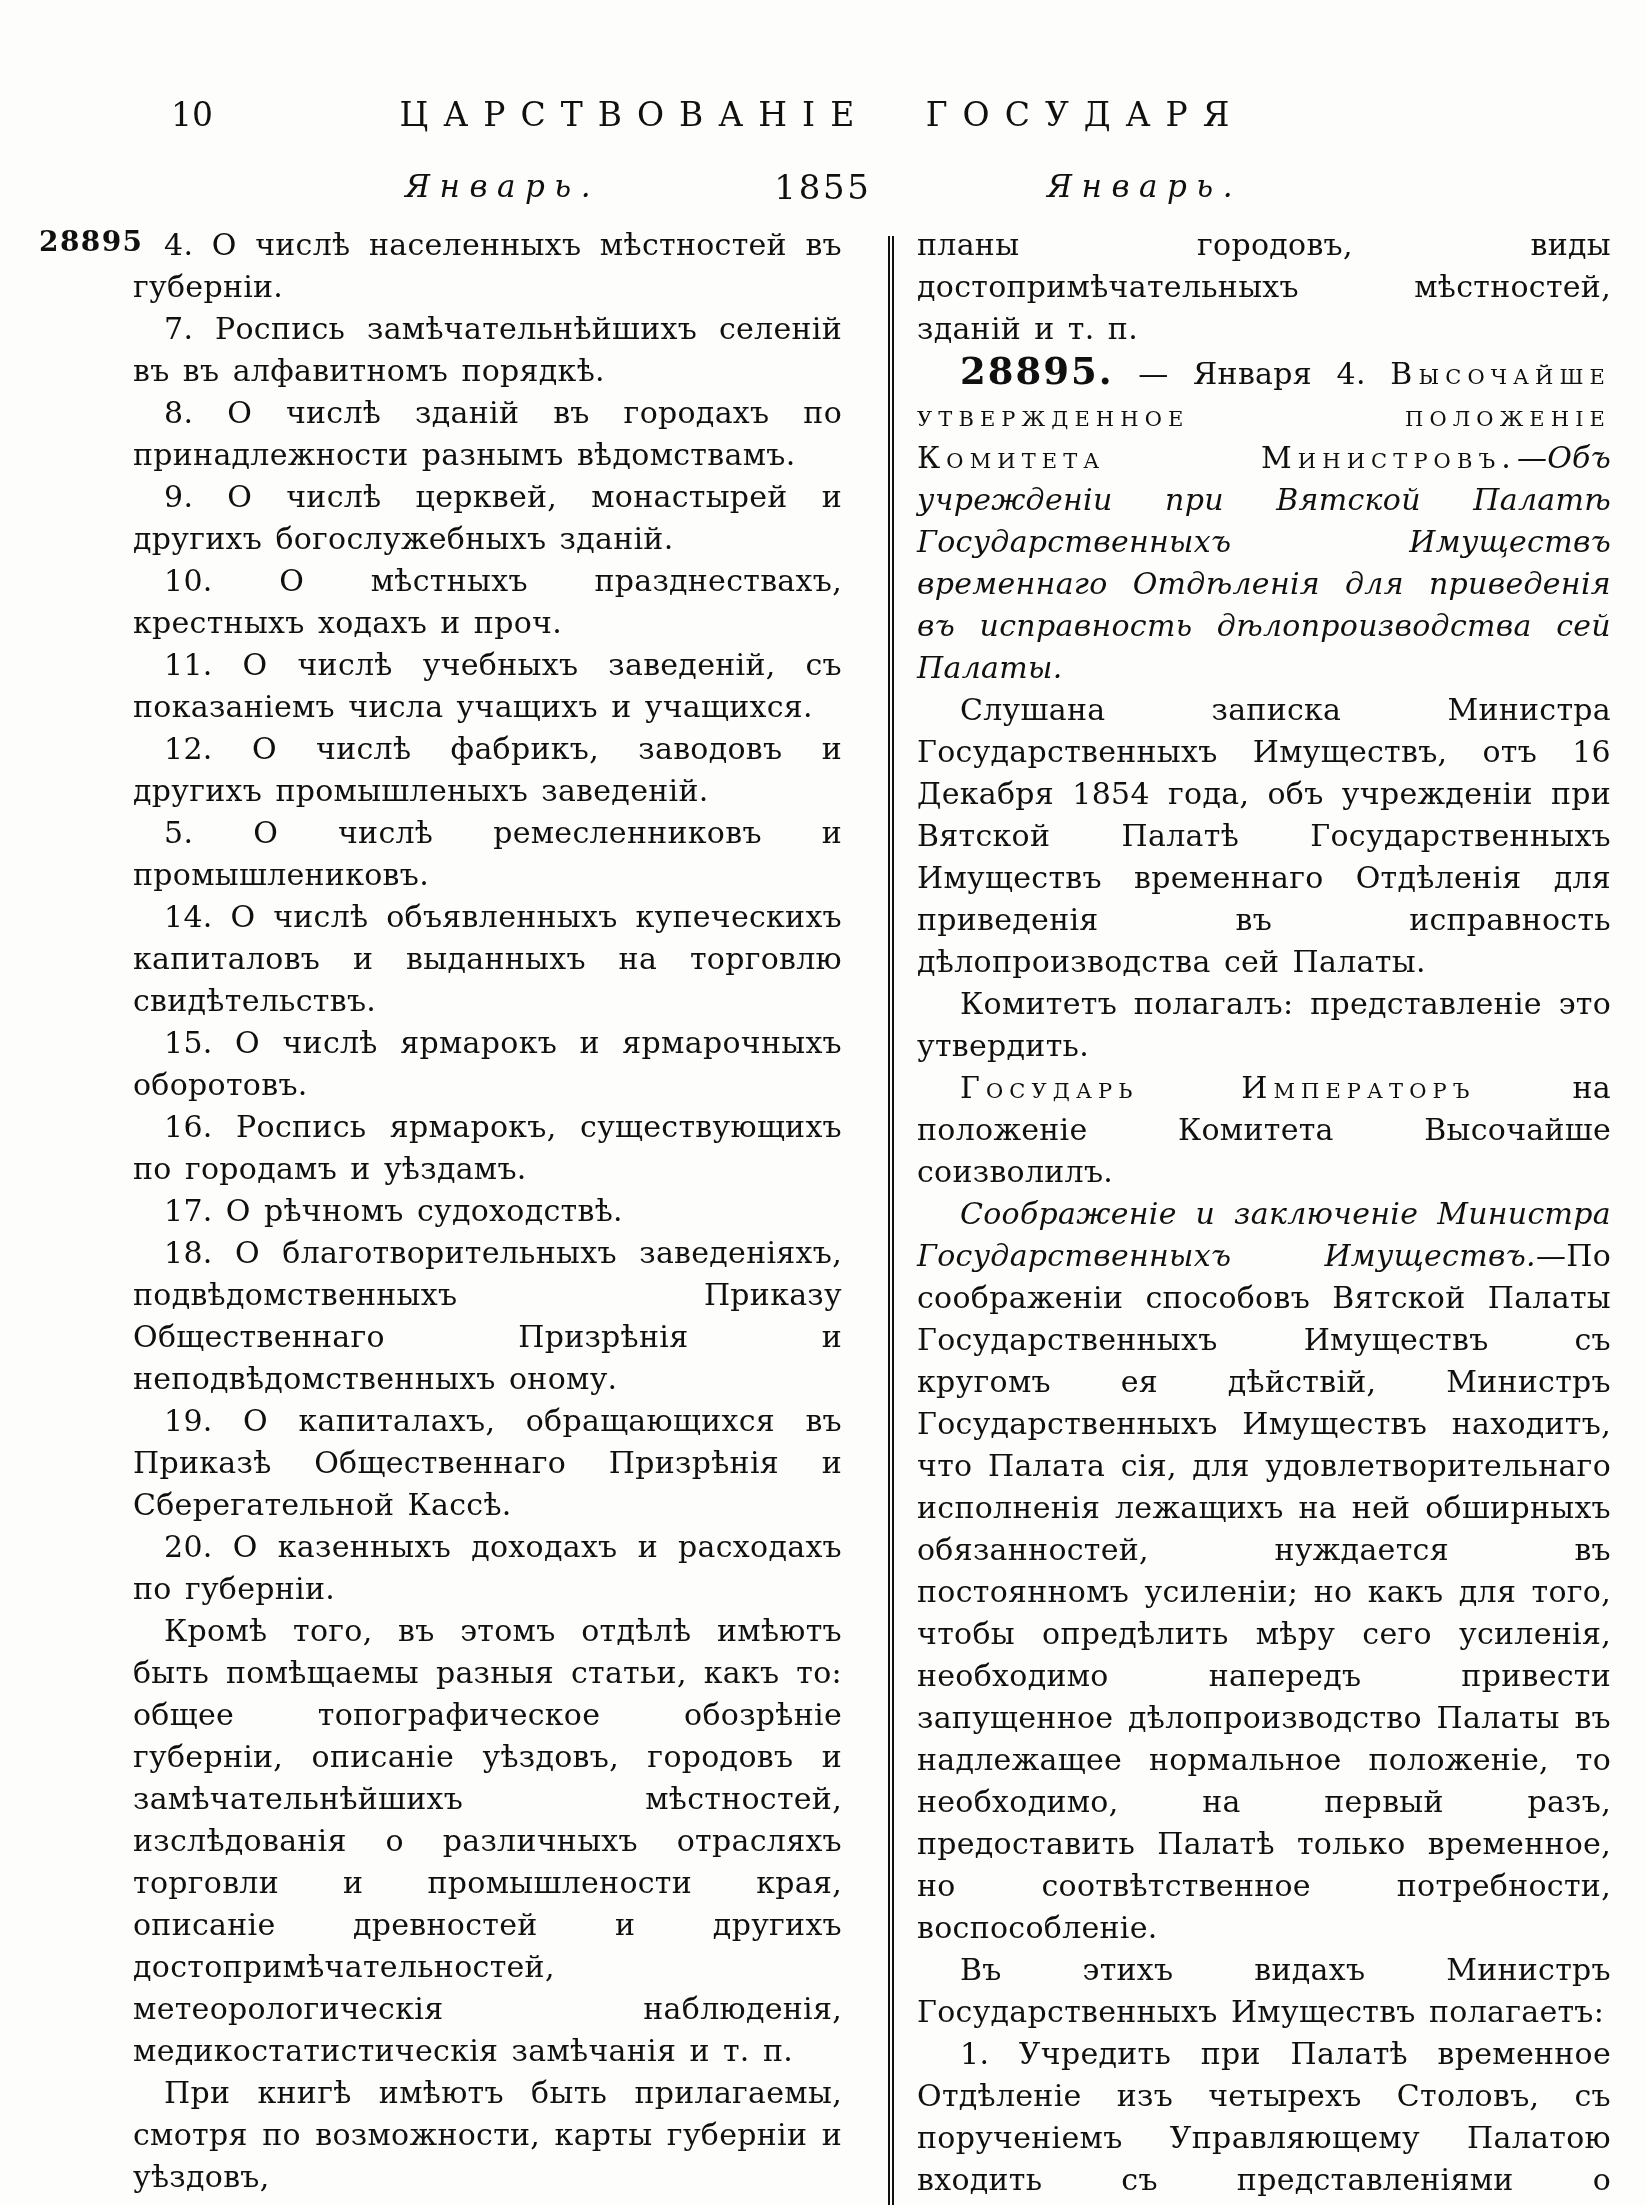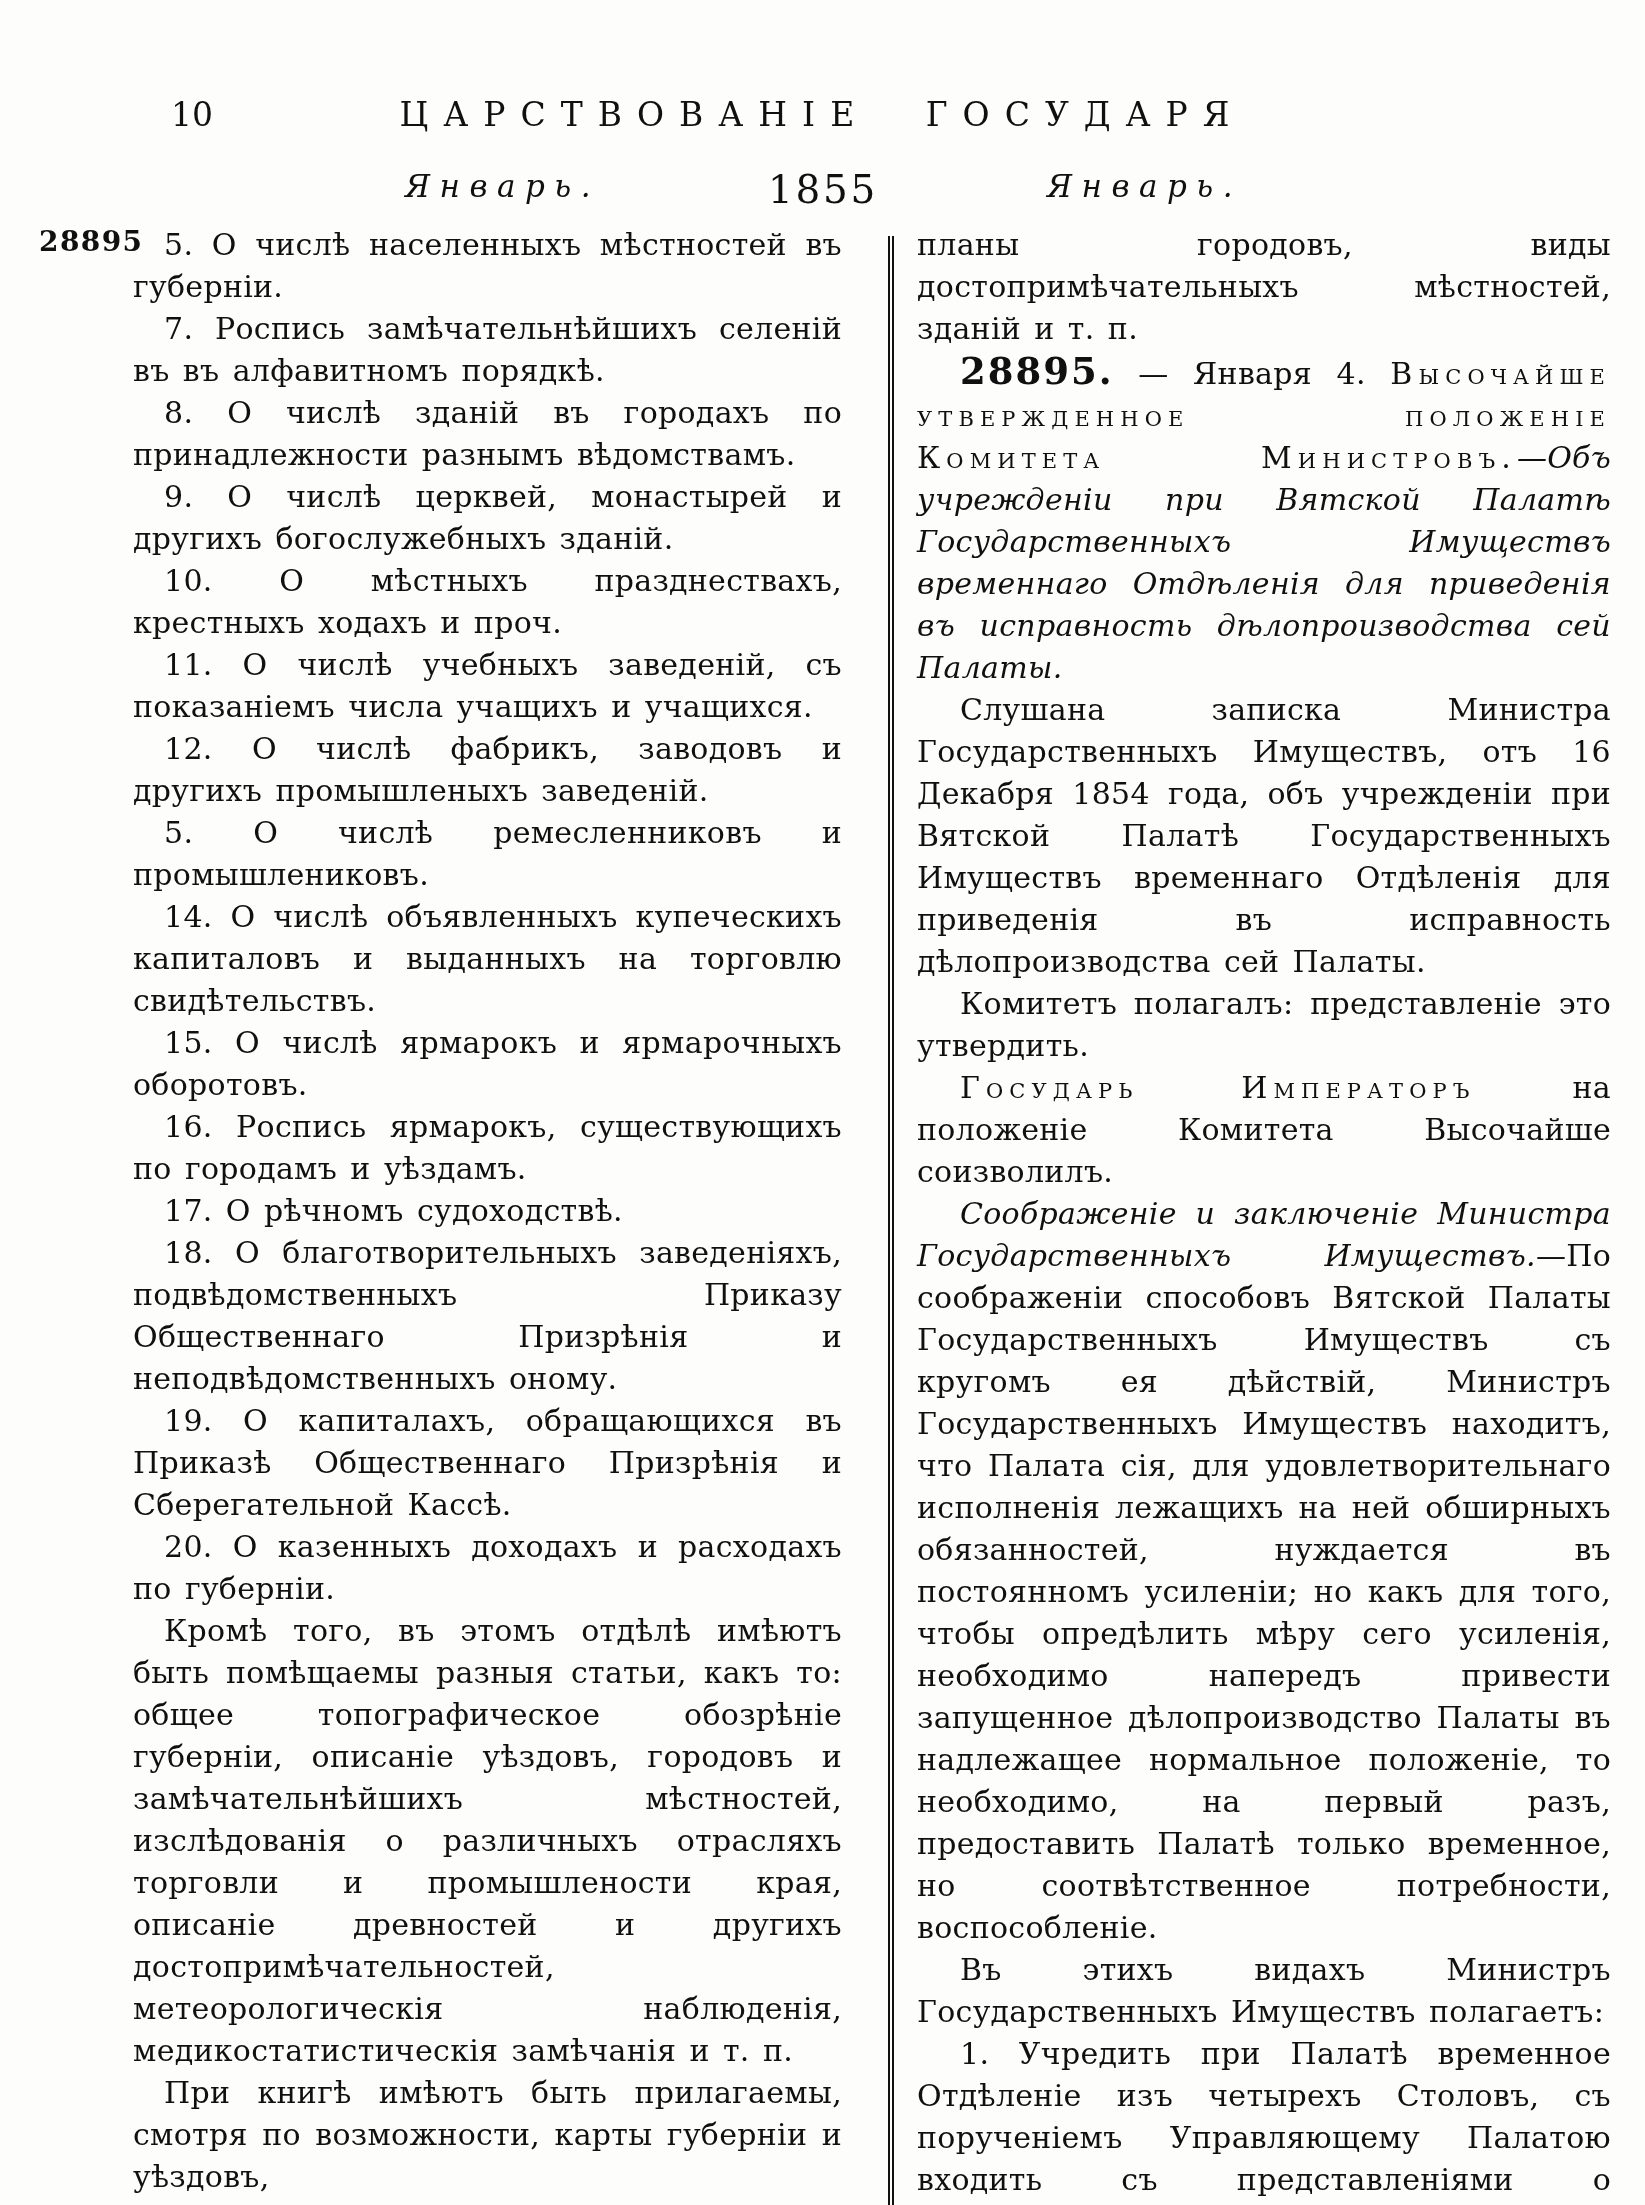--- a/index.html
+++ b/index.html
@@ -38,21 +38,21 @@
     position:absolute;
     left:405px; top:168px;
     font-style:italic;
     font-size:31px;
     letter-spacing:9.5px;
   }
   .hdr2-year{
     position:absolute;
     left:0; right:0; top:167px;
     text-align:center;
-    font-size:39px;
+    font-size:34px;
     letter-spacing:2.7px;
   }
   .hdr2-month-right{
     position:absolute;
     left:1047px; top:168px;
     font-style:italic;
     font-size:31px;
     letter-spacing:9.5px;
   }
   
@@ -115,21 +115,21 @@
 
   <div class="hdr2-month-left">Январь.</div>
   <div class="hdr2-year">1855</div>
   <div class="hdr2-month-right">Январь.</div>
 
   <div class="margin-number">28895</div>
 
   <div class="divider"></div>
 
   <div class="col col-left" id="col-left">
-      <p class=""><span class="seg-normal">5. О числѣ населенныхъ мѣстностей въ губерніи.</span></p>
+      <p class=""><span class="seg-normal">4. О числѣ населенныхъ мѣстностей въ губерніи.</span></p>
       <p class=""><span class="seg-normal">7. Роспись замѣчательнѣйшихъ селеній въ въ алфавитномъ порядкѣ.</span></p>
       <p class=""><span class="seg-normal">8. О числѣ зданій въ городахъ по принадлежности разнымъ вѣдомствамъ.</span></p>
       <p class=""><span class="seg-normal">9. О числѣ церквей, монастырей и другихъ богослужебныхъ зданій.</span></p>
       <p class=""><span class="seg-normal">10. О мѣстныхъ празднествахъ, крестныхъ ходахъ и проч.</span></p>
       <p class=""><span class="seg-normal">11. О числѣ учебныхъ заведеній, съ показаніемъ числа учащихъ и учащихся.</span></p>
       <p class=""><span class="seg-normal">12. О числѣ фабрикъ, заводовъ и другихъ промышленыхъ заведеній.</span></p>
       <p class=""><span class="seg-normal">5. О числѣ ремесленниковъ и промышлениковъ.</span></p>
       <p class=""><span class="seg-normal">14. О числѣ объявленныхъ купеческихъ капиталовъ и выданныхъ на торговлю свидѣтельствъ.</span></p>
       <p class=""><span class="seg-normal">15. О числѣ ярмарокъ и ярмарочныхъ оборотовъ.</span></p>
       <p class=""><span class="seg-normal">16. Роспись ярмарокъ, существующихъ по городамъ и уѣздамъ.</span></p>

